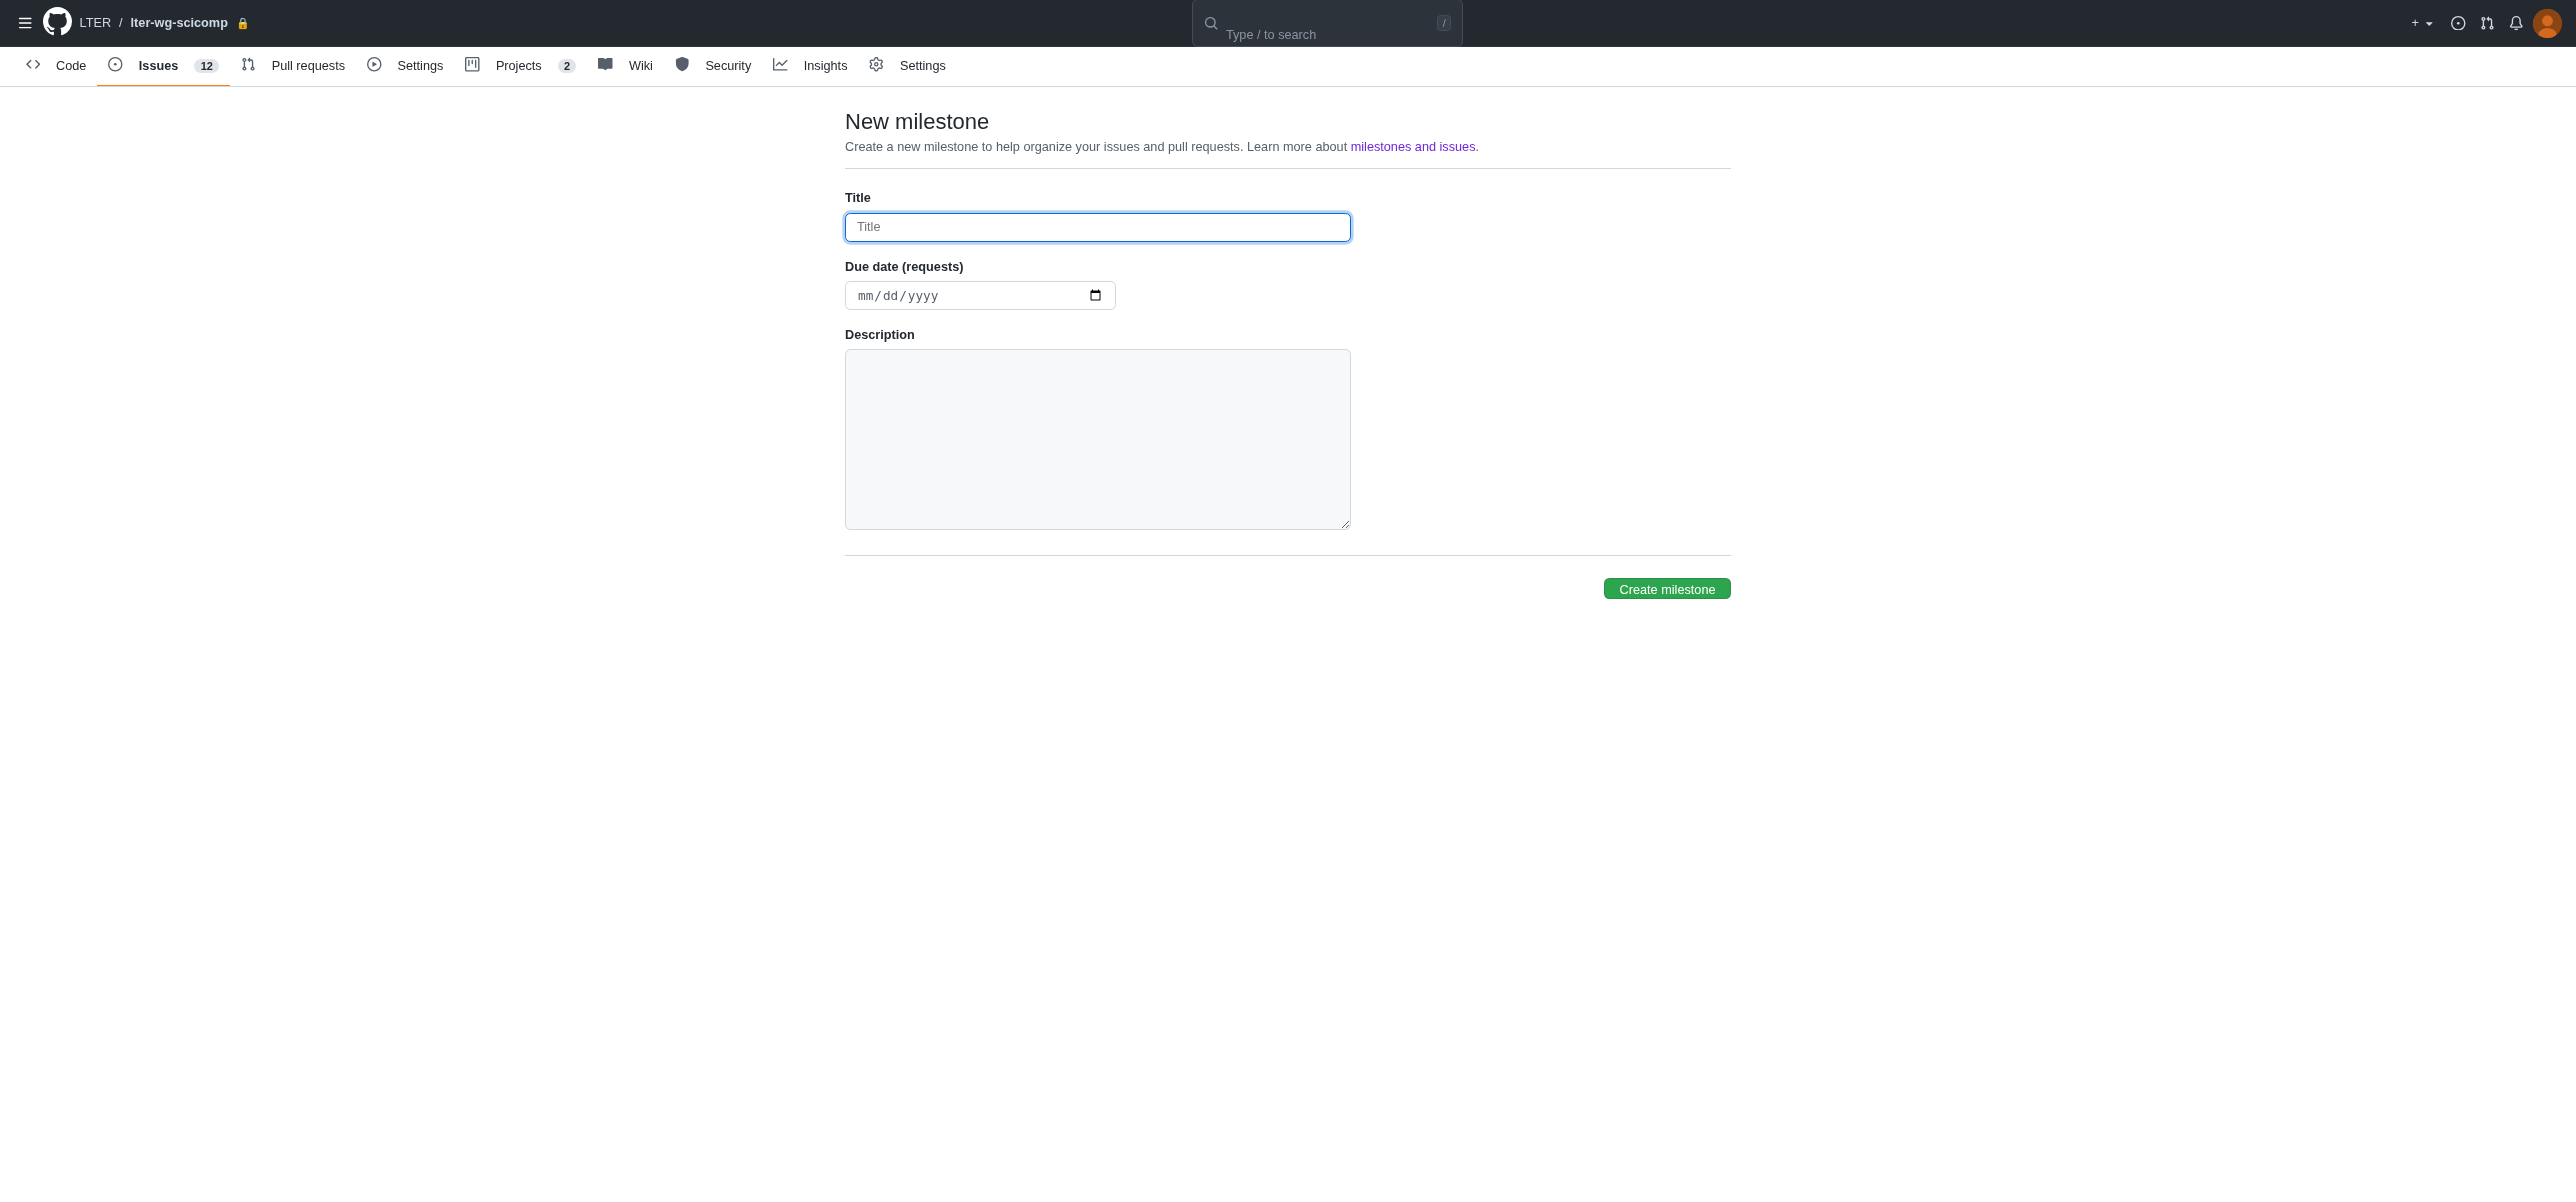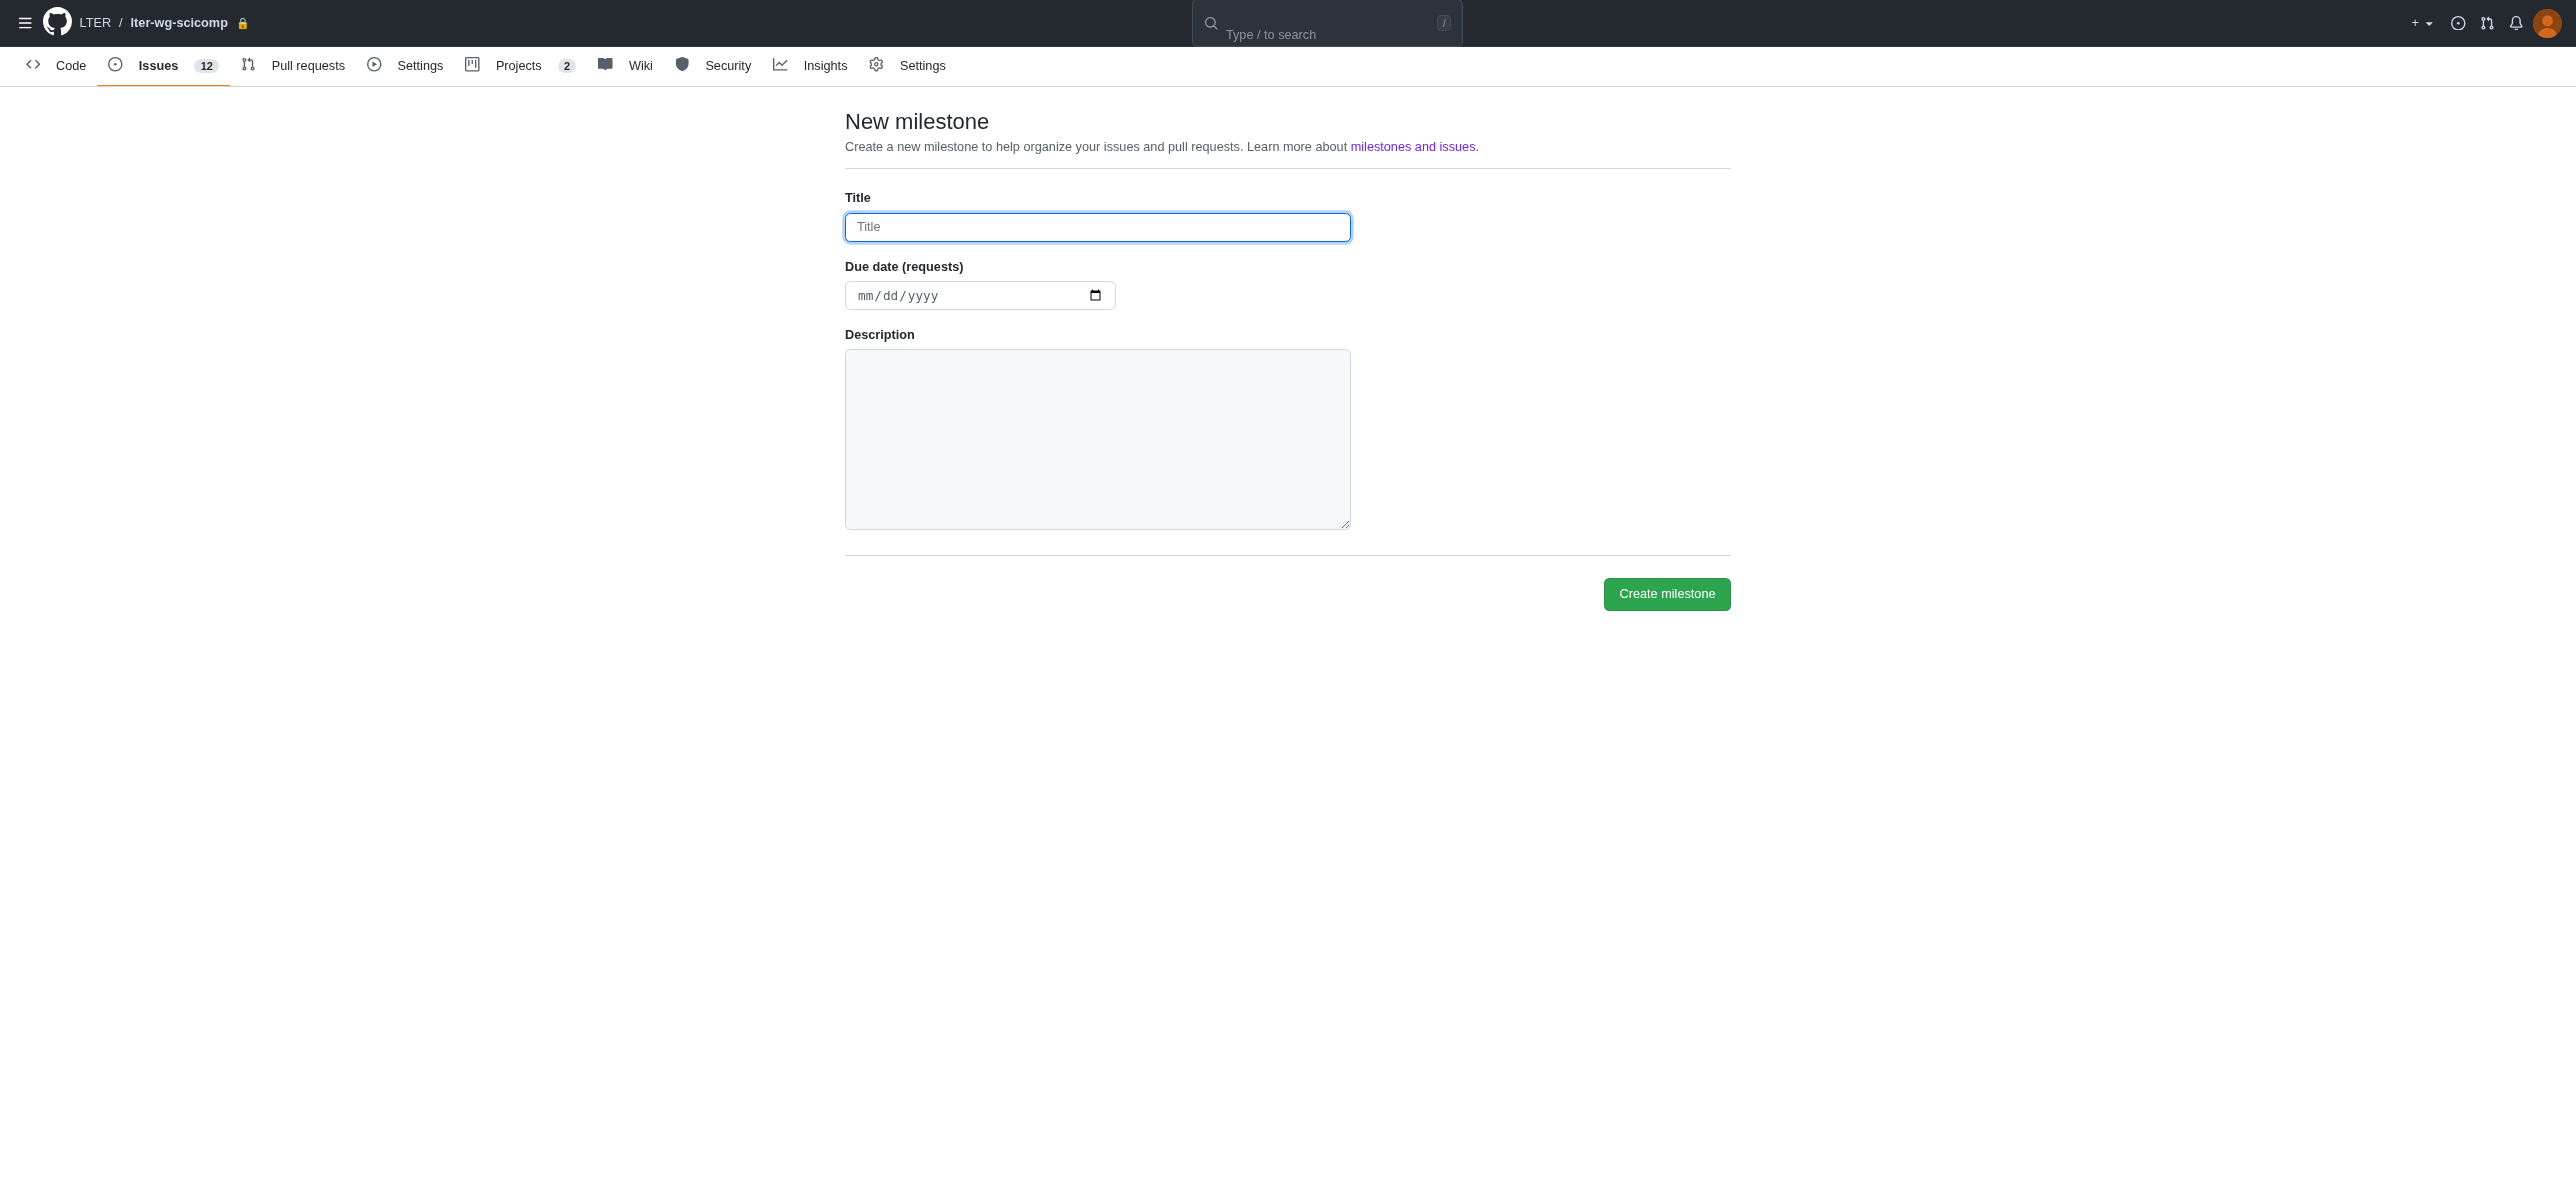--- a/index.html
+++ b/index.html
@@ -204,21 +204,21 @@
 
     .btn-create {
       background: #2da44e;
       color: #fff;
       border: 0.9px solid rgba(31,35,40,0.15);
       border-radius: 5.4px;
       padding: 4.5px 14.5px;
       font-size: 12.7px;
       font-weight: 500;
       cursor: pointer;
-      height: 33px;
+      height: 21px;
     }
   </style>
 </head>
 <body>
 
 <header class="header">
   <div class="header-left">
     <button class="hamburger-btn">
       <svg width="14.5" height="14.5" viewBox="0 0 16 16" fill="currentColor">
         <path d="M1 2.75A.75.75 0 0 1 1.75 2h12.5a.75.75 0 0 1 0 1.5H1.75A.75.75 0 0 1 1 2.75Zm0 5A.75.75 0 0 1 1.75 7h12.5a.75.75 0 0 1 0 1.5H1.75A.75.75 0 0 1 1 7.75ZM1.75 12h12.5a.75.75 0 0 1 0 1.5H1.75a.75.75 0 0 1 0-1.5Z"></path>

